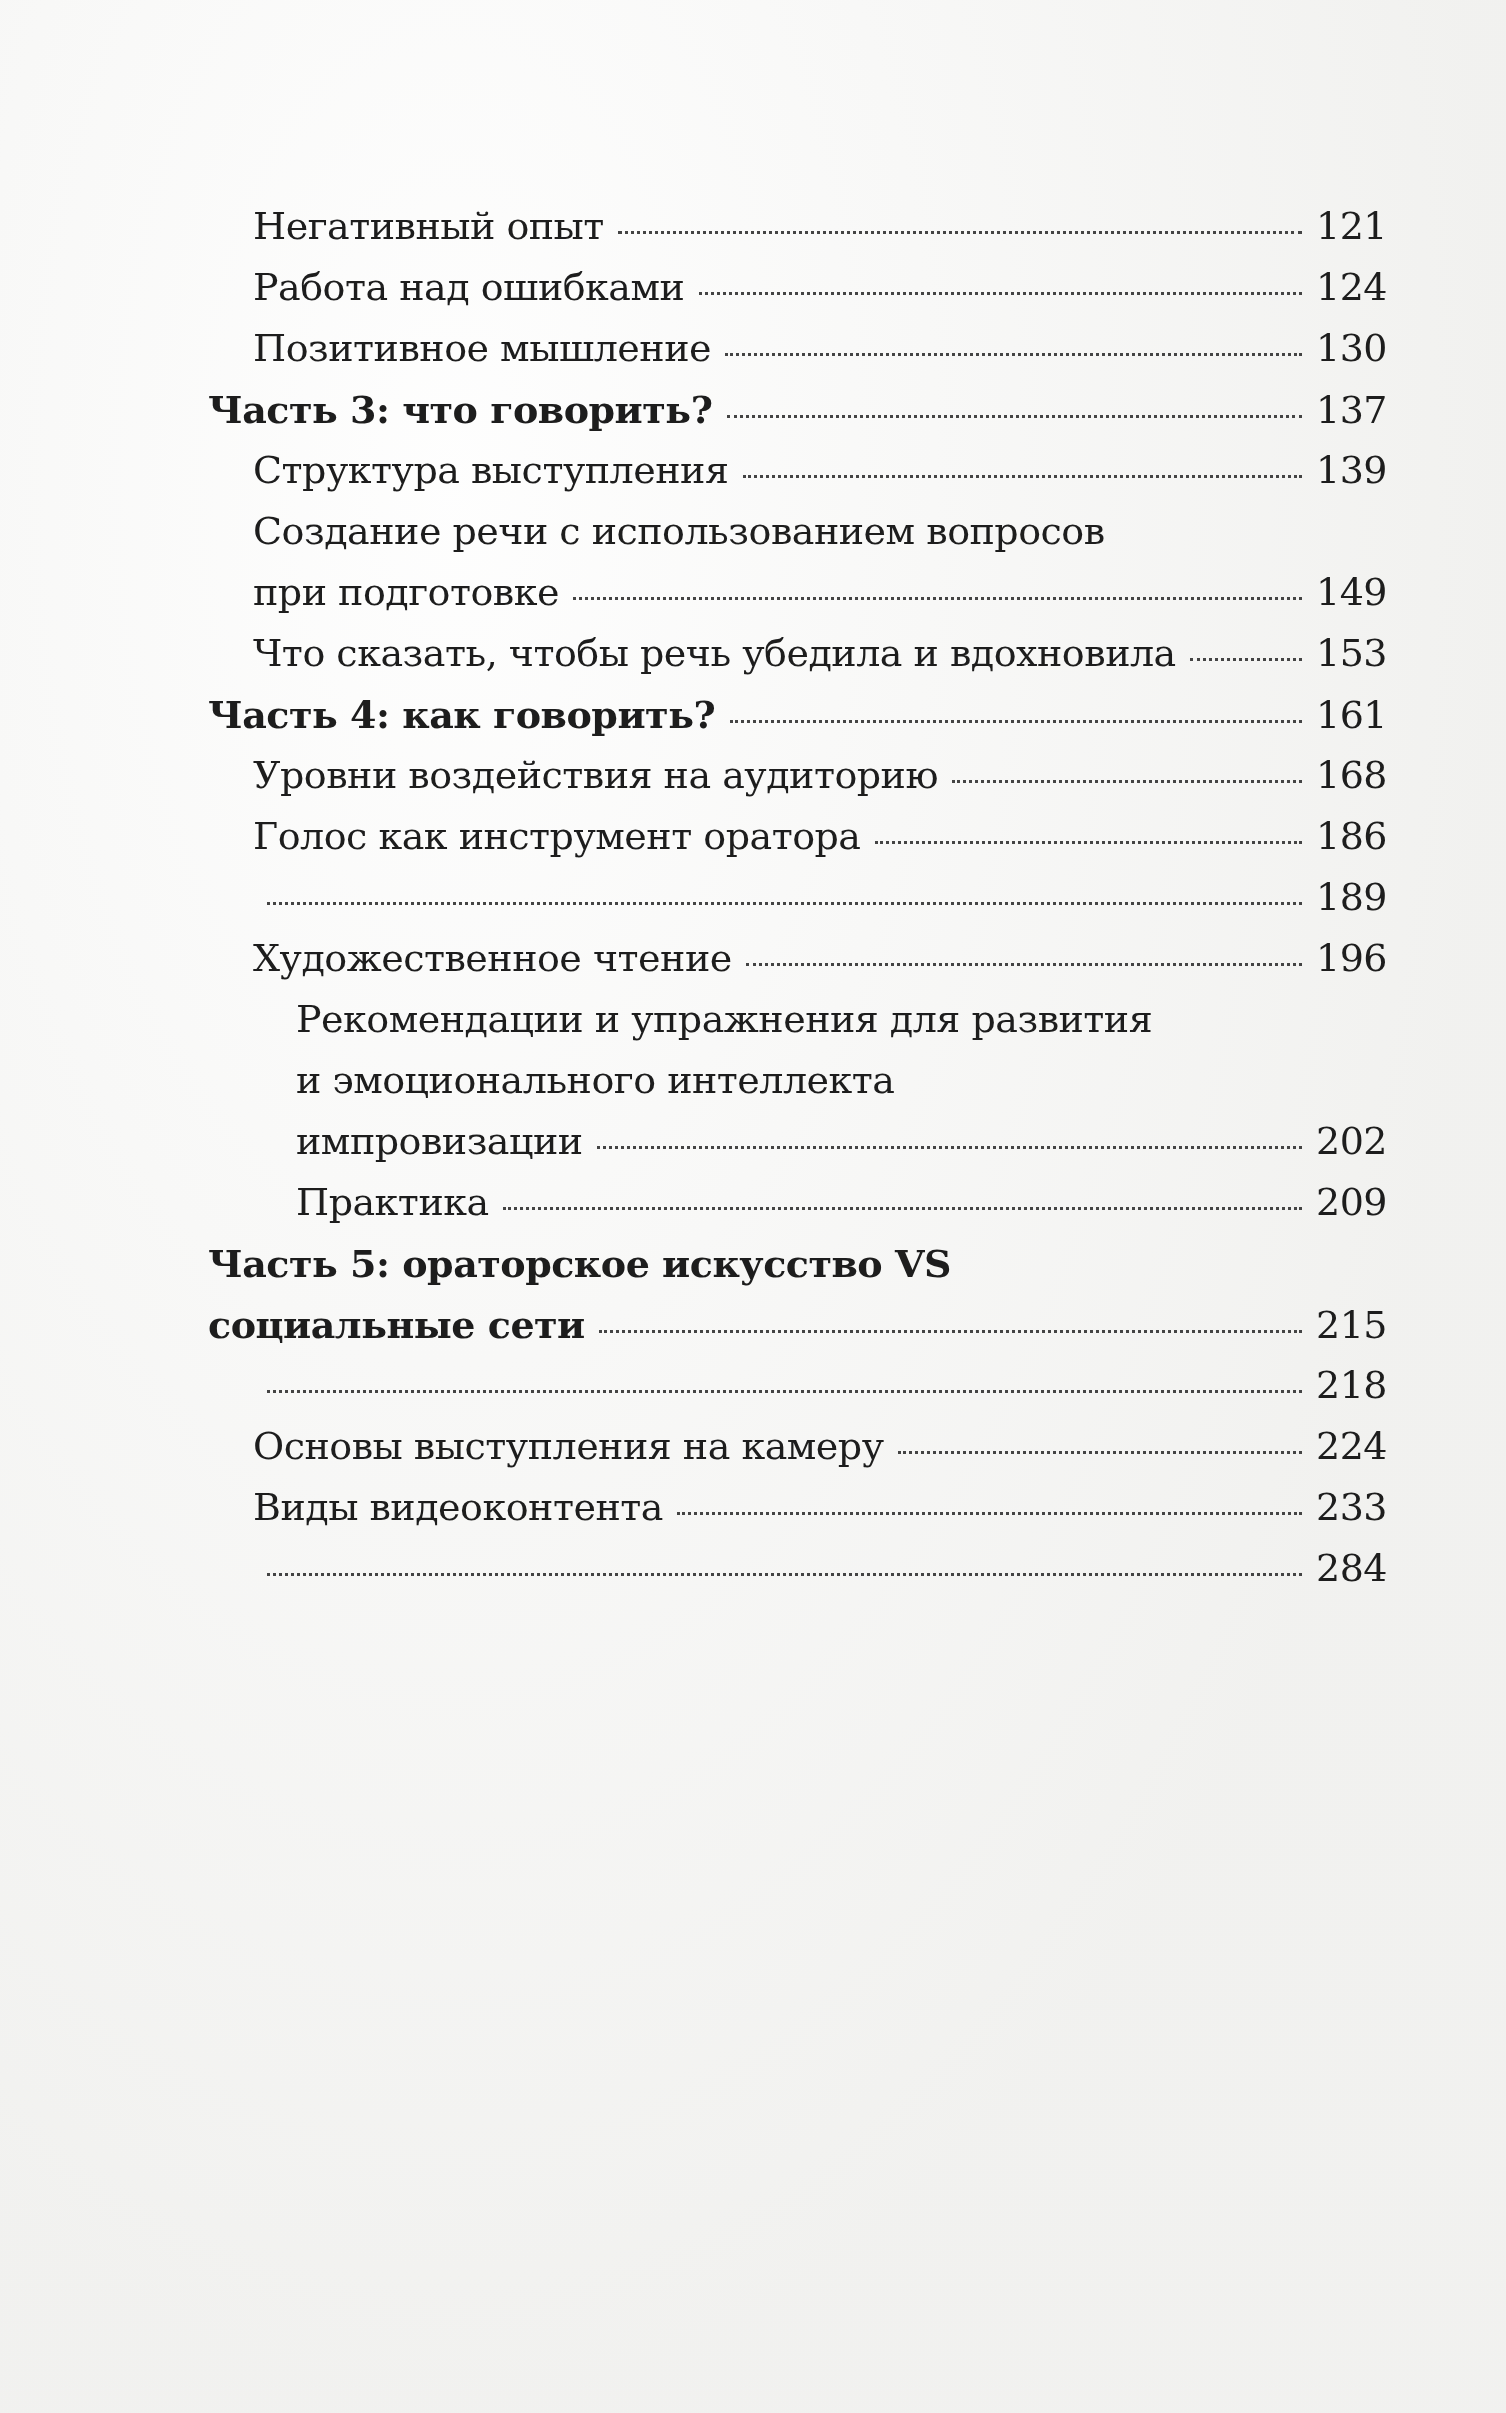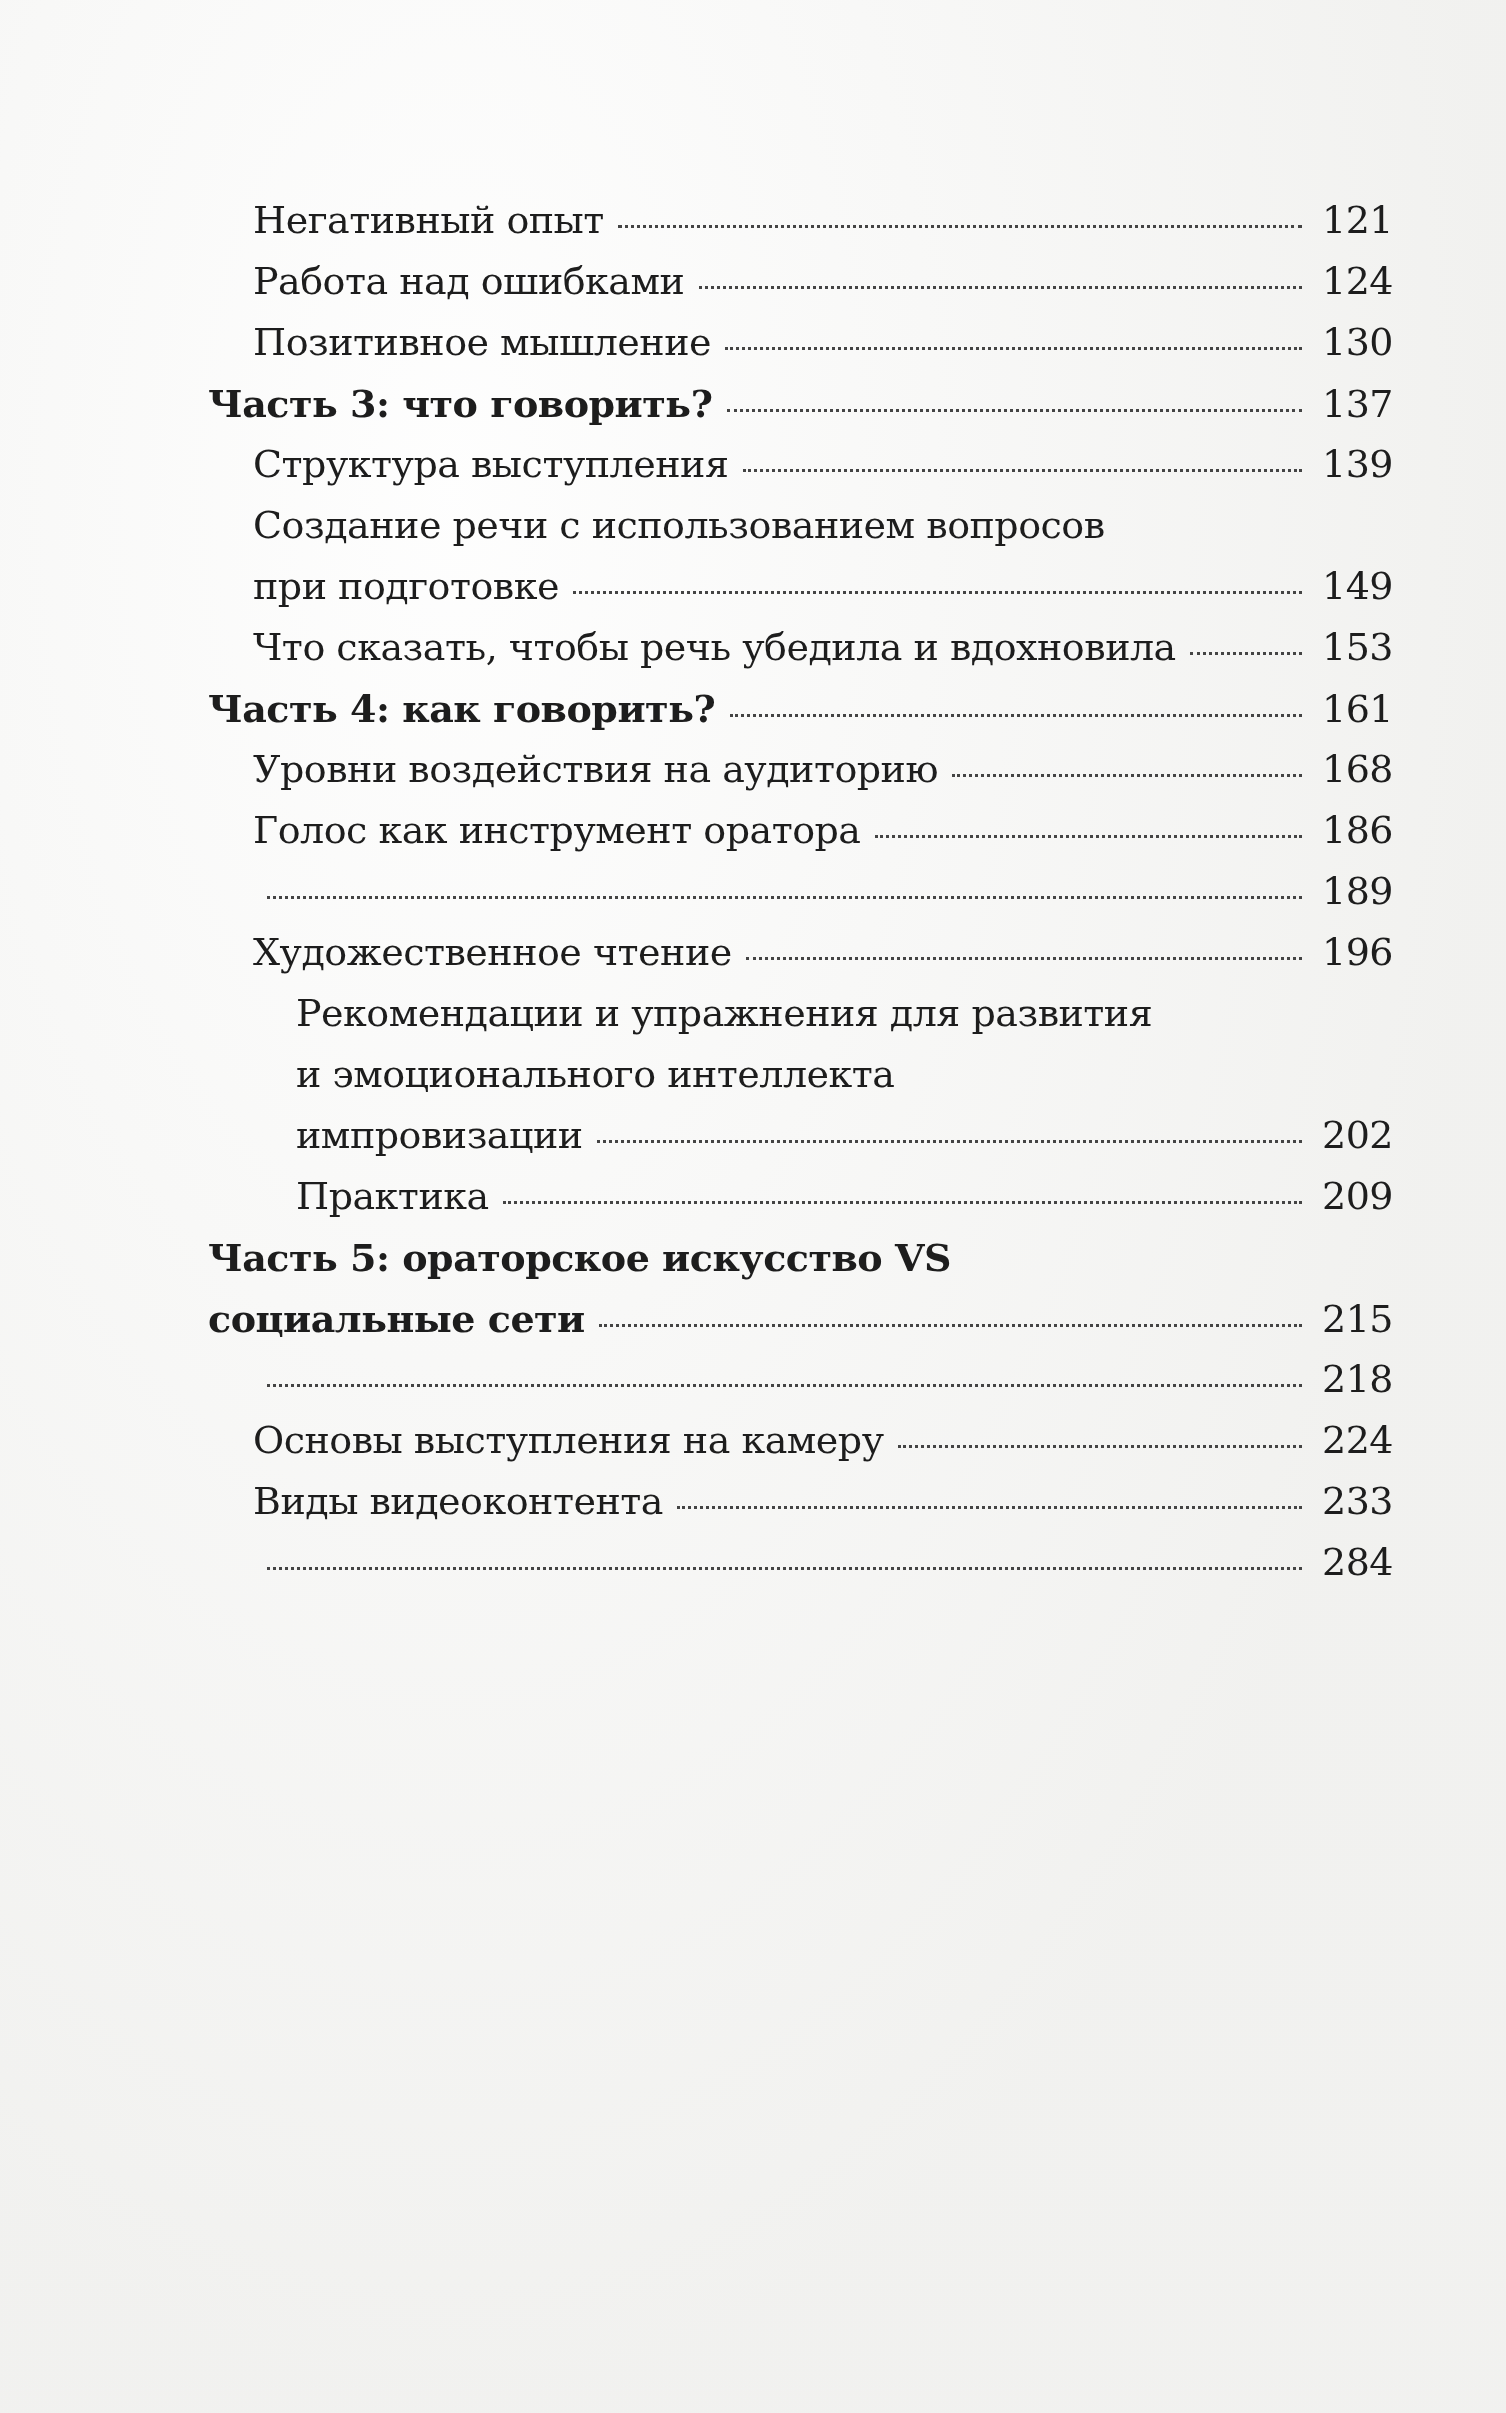--- a/index.html
+++ b/index.html
@@ -13,21 +13,21 @@
   }
   .page {
     position: absolute; inset: 0;
     background:
       radial-gradient(ellipse at 30% 20%, rgba(255,255,255,0.9), rgba(240,240,238,0.6) 70%),
       #f3f3f1;
   }
   .toc {
     position: absolute;
     left: 208px;
-    top: 190px;
+    top: 196px;
     width: 1185px;
   }
   .row {
     display: flex;
     align-items: baseline;
     height: 61px;
     font-size: 38px;
     line-height: 61px;
     letter-spacing: -0.5px;
   }
@@ -39,21 +39,20 @@
     flex: 1;
     margin: 0 14.4px;
     border-bottom: 3.6px dotted #444;
     position: relative;
     top: -5.1px;
     min-width: 15.4px;
   }
   .leader.none { border-bottom: none; }
   .page-num {
     min-width: 77px;
-    text-align: right;
     font-weight: normal;
   }
   .row.level-0 .page-num { font-weight: normal; }
 </style>
 </head>
 <body>
 
 <div class="page">
   <div class="toc" id="toc">
 

